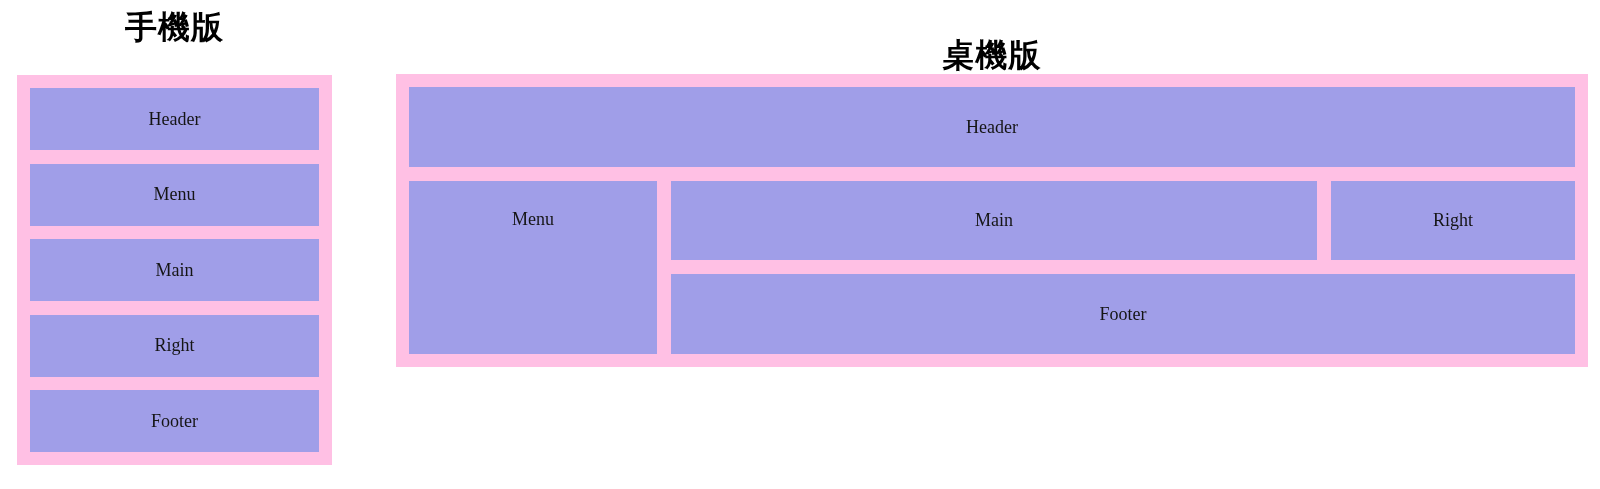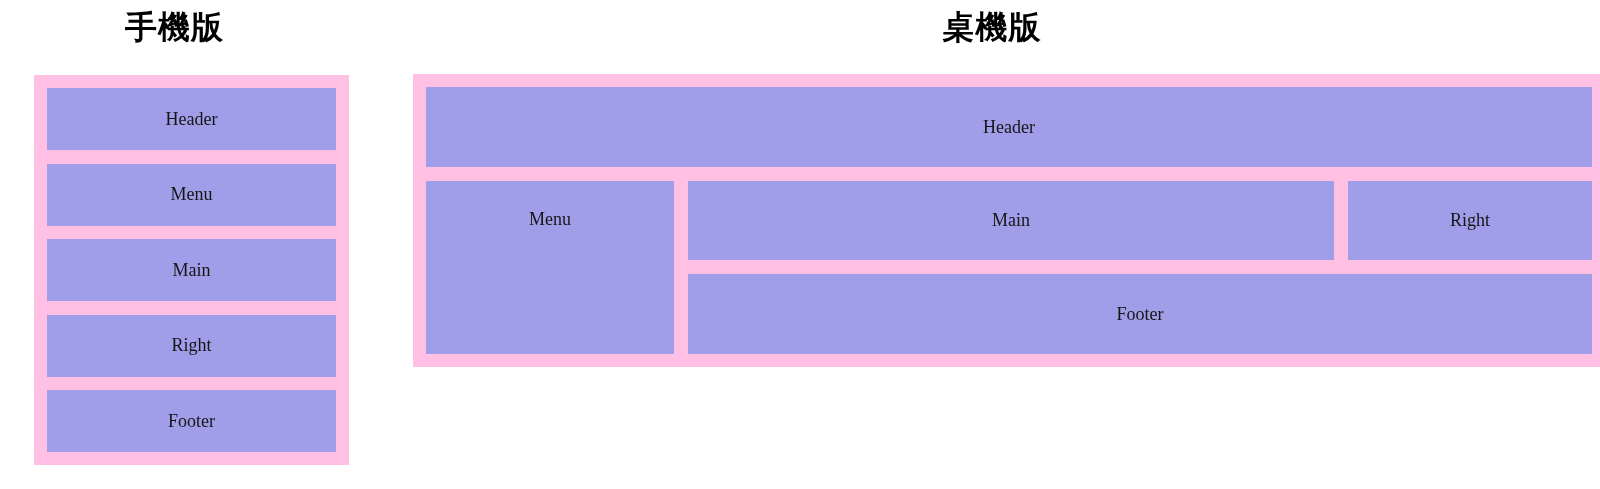--- a/index.html
+++ b/index.html
@@ -21,26 +21,25 @@
   .section-title {
     position: absolute;
     top: 6px;
     text-align: center;
     font-weight: 700;
     font-size: 32px;
     color: #000000;
     letter-spacing: 1px;
   }
   .mobile-title { left: 17px; width: 315px; }
-  .desktop-title { left: 396px; width: 1192px; }
+  .desktop-title { left: 396px; width: 1192px; margin-top: 28px; }
 
   .pink-container {
     position: absolute;
     background: var(--pink);
-    margin-left: 17px;
   }
   .mobile-container {
     left: 17px;
     top: 75px;
     width: 315px;
     height: 390px;
     padding: 13px;
     display: flex;
     flex-direction: column;
     justify-content: space-between;

